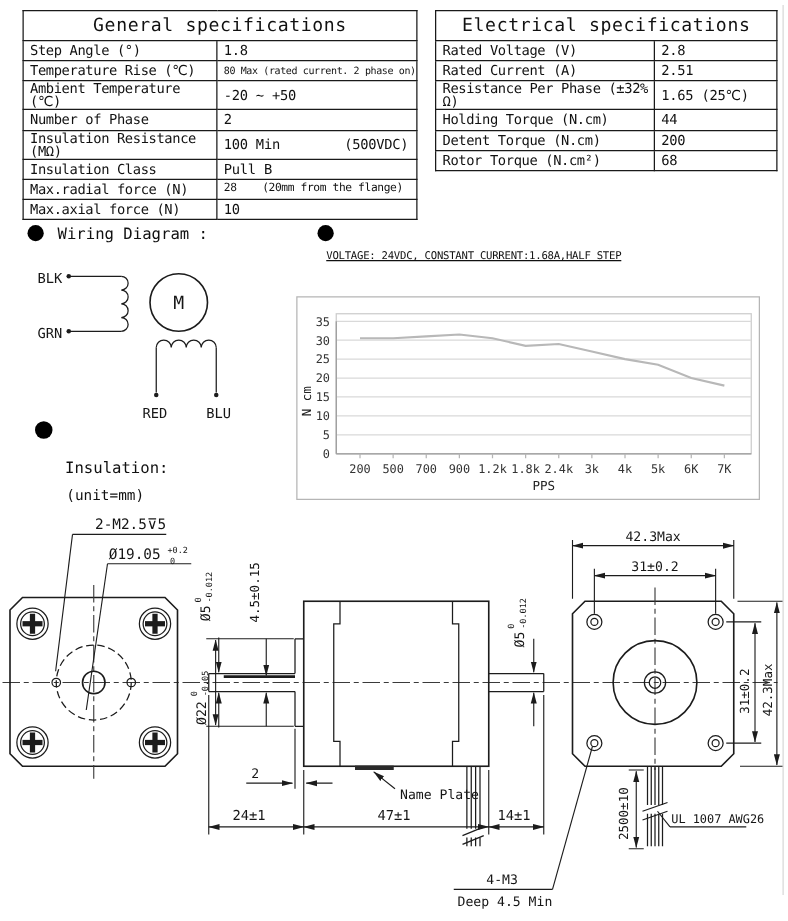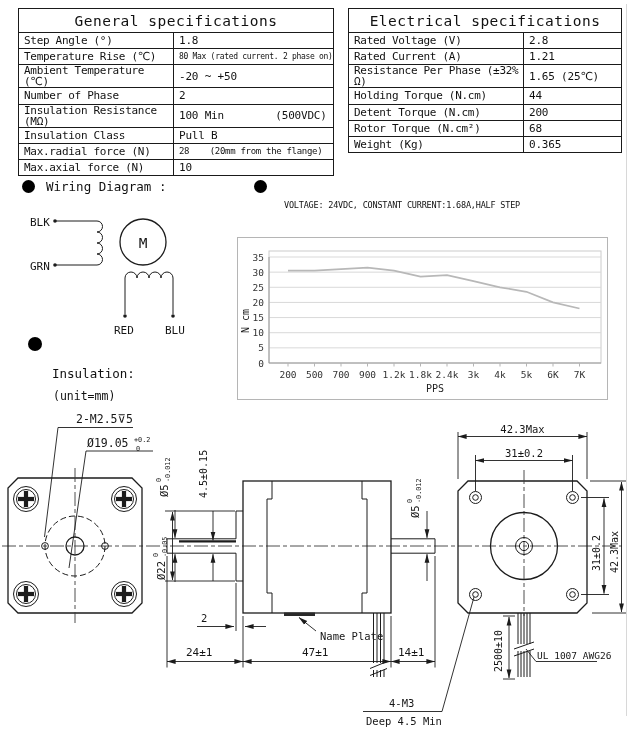--- a/index.html
+++ b/index.html
@@ -103,50 +103,46 @@
           <th colspan="2">Electrical specifications</th>
         </tr>
       </thead>
     <tbody id="electrical-body">
         <tr>
           <td class="lbl">Rated Voltage (V)</td>
           <td class="val">2.8</td>
         </tr>
         <tr>
           <td class="lbl">Rated Current (A)</td>
-          <td class="val">1.21</td>
+          <td class="val">2.51</td>
         </tr>
         <tr>
           <td class="lbl">Resistance Per Phase (±32% Ω)</td>
           <td class="val">1.65 (25℃)</td>
         </tr>
         <tr>
           <td class="lbl">Holding Torque (N.cm)</td>
           <td class="val">44</td>
         </tr>
         <tr>
           <td class="lbl">Detent Torque (N.cm)</td>
           <td class="val">200</td>
         </tr>
         <tr>
           <td class="lbl">Rotor Torque (N.cm²)</td>
           <td class="val">68</td>
         </tr>
-        <tr>
-          <td class="lbl">Weight (Kg)</td>
-          <td class="val">0.365</td>
-        </tr>
       </tbody>
   </table>
 
   <div class="bullet" style="left:22px;top:180px;"></div>
   <div class="hd" style="left:46px;top:179px;">Wiring Diagram :</div>
 
   <div class="bullet" style="left:254px;top:180px;"></div>
-  <div class="sub" style="left:284px;top:200px;">VOLTAGE: 24VDC, CONSTANT CURRENT:1.68A,HALF STEP</div>
+  <div class="sub" style="left:261px;top:200px;text-decoration:underline;">VOLTAGE: 24VDC, CONSTANT CURRENT:1.68A,HALF STEP</div>
 
   <div class="bullet" style="left:28px;top:337px;width:14px;height:14px;"></div>
   <div class="hd" style="left:52px;top:366px;">Insulation:</div>
   <div class="hd" style="left:53px;top:389px;font-size:11.5px;">(unit=mm)</div>
 
   <div id="chart-box">
     <svg id="chart-svg" width="369" height="161" viewBox="0 0 369 161">
       <rect x="31" y="13" width="332" height="112" fill="none" stroke="#cccccc" stroke-width="1"></rect>
       <g id="c-grid">
           <line x1="31" x2="363" y1="125" y2="125" stroke="#9a9a9a"></line>

